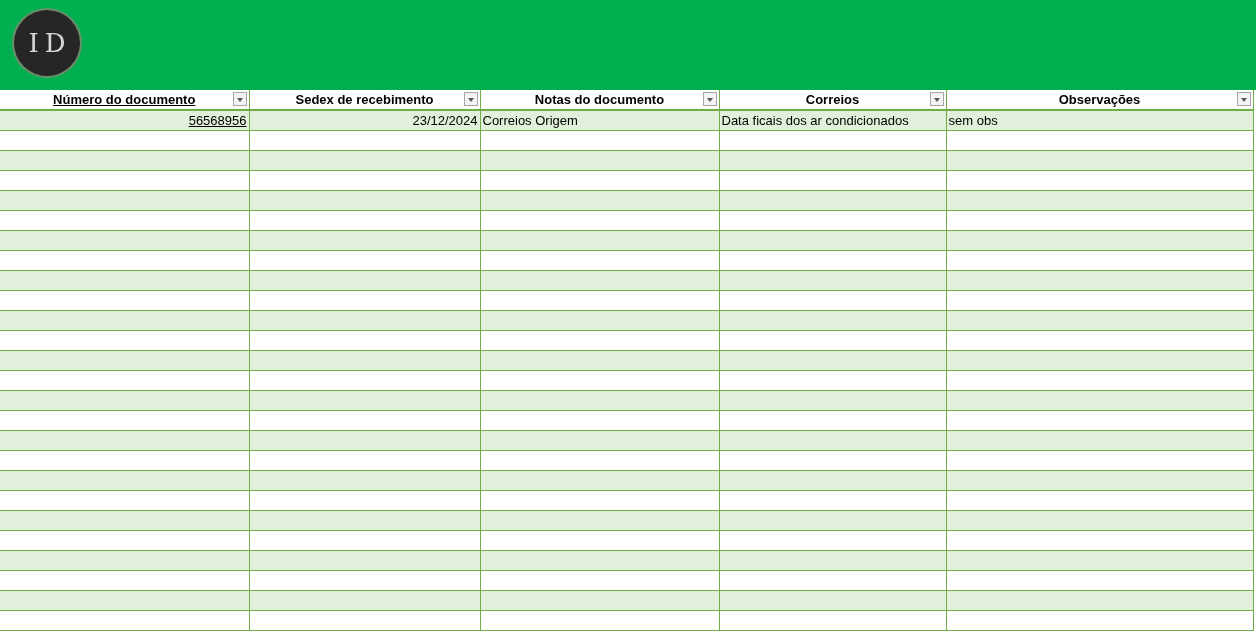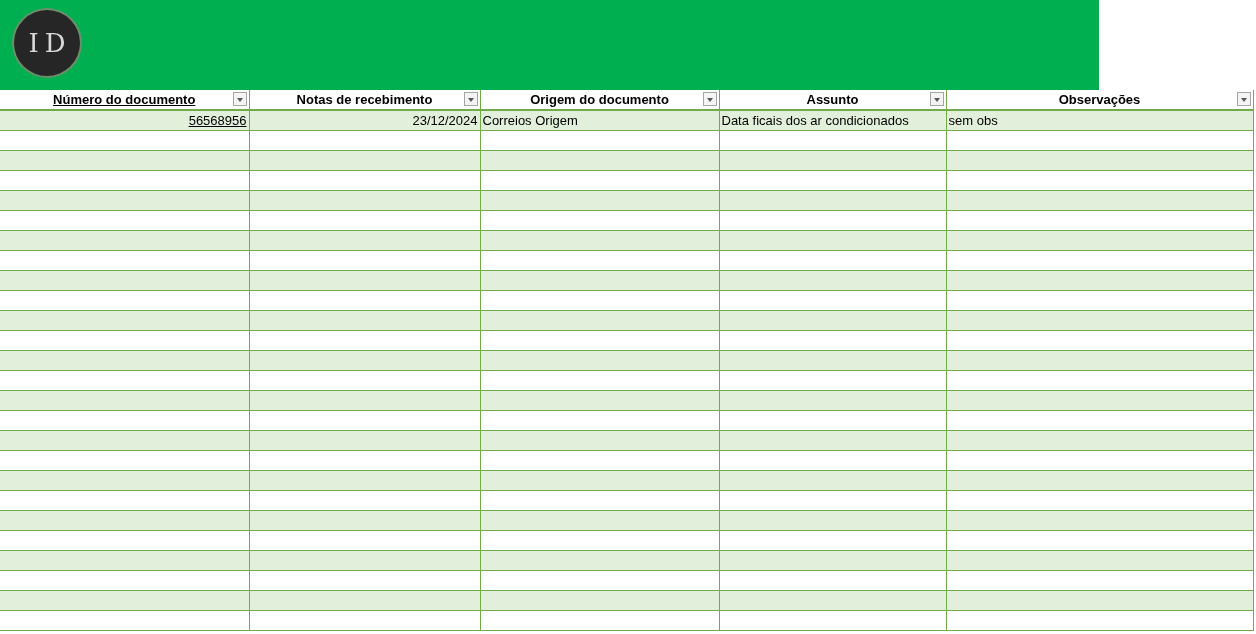--- a/index.html
+++ b/index.html
@@ -1,17 +1,17 @@
 <!DOCTYPE html>
 <html><head>
 <meta charset="utf-8">
 <style>
   html, body { margin:0; padding:0; }
   body { width:1256px; height:634px; overflow:hidden; background:#ffffff; font-family:"Liberation Sans", sans-serif; position:relative; }
-  .banner { position:absolute; left:0; top:0; width:1099px; height:90px; background:#00B050; }
+  .banner { position:absolute; left:0; top:0; width:1256px; height:90px; background:#00B050; }
   .logo { position:absolute; left:14px; top:10px; width:66px; height:66px; border-radius:50%; background:#262626; box-shadow:0 0 0 2px #6a8f6a; display:flex; align-items:center; justify-content:center; }
   .logo span { color:#d8d8d8; font-family:"DejaVu Serif", serif; font-size:26px; letter-spacing:6px; margin-left:6px; }
   .title { position:absolute; left:0; top:34px; width:1250px; text-align:center; color:#f2fff2; font-weight:bold; font-size:16px; }
   table { position:absolute; left:0; top:90px; border-collapse:collapse; table-layout:fixed; width:1253px; }
   th, td { border:1px solid #70AD47; height:19px; padding:0 2px; font-size:13px; white-space:nowrap; overflow:hidden; }
   th { background:#ffffff; font-weight:bold; text-align:center; position:relative; border-top:none; border-bottom:2px solid #70AD47; }
   th:first-child, td:first-child { border-left:none;text-decoration:underline; }
   tr.odd td { background:#E2EFDA; }
   tr.even td { background:#ffffff; }
   .filter { position:absolute; right:2px; top:2px; width:14px; height:14px; border:1px solid #a6a6a6; background:#f4f4f4; box-sizing:border-box; }
@@ -31,23 +31,23 @@
   <colgroup id="cols">
       <col style="width: 249px;">
       <col style="width: 231px;">
       <col style="width: 239px;">
       <col style="width: 227px;">
       <col style="width: 307px;">
     </colgroup>
   <thead>
     <tr>
       <th><span>Número do documento</span><span class="filter"></span></th>
-      <th><span>Notas de recebimento</span><span class="filter"></span></th>
-      <th><span>Origem do documento</span><span class="filter"></span></th>
-      <th><span>Assunto</span><span class="filter"></span></th>
+      <th><span>Sedex de recebimento</span><span class="filter"></span></th>
+      <th><span>Notas do documento</span><span class="filter"></span></th>
+      <th><span>Correios</span><span class="filter"></span></th>
       <th><span>Observações</span><span class="filter"></span></th>
     </tr>
   </thead>
   <tbody id="tbody">
     <tr class="odd">
       <td class="num">56568956</td>
       <td class="num">23/12/2024</td>
       <td>Correios Origem</td>
       <td>Data ficais dos ar condicionados</td>
       <td>sem obs</td>

